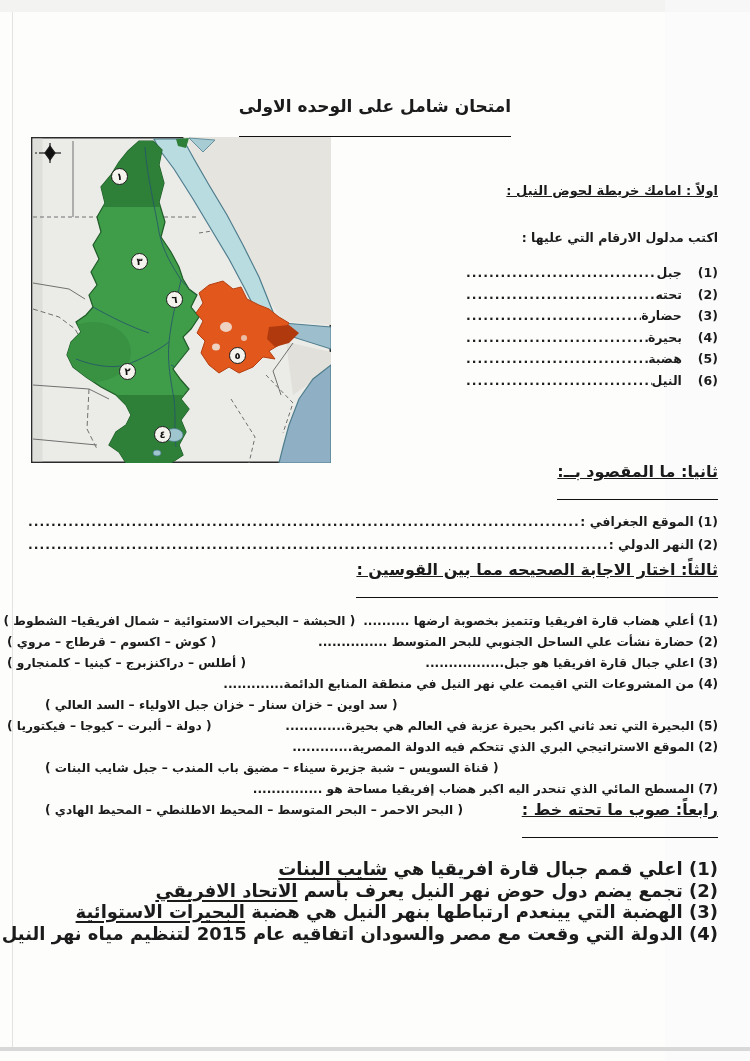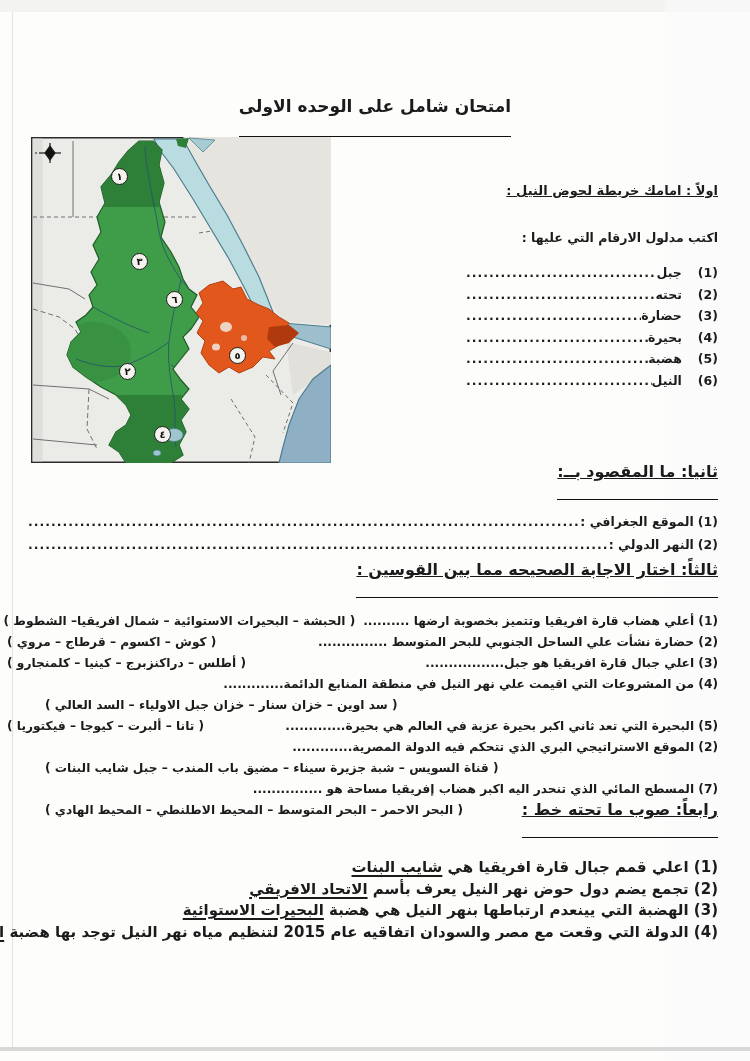--- a/index.html
+++ b/index.html
@@ -39,21 +39,21 @@
   
   .sec3{position:absolute;right:32px;left:7px;top:548px;direction:rtl;margin-top:12px;}
   .sec3 .rows{margin-top:16px;font-size:12.2px;}
   .qrow{display:flex;direction:rtl;justify-content:space-between;align-items:baseline;
         height:21px;white-space:nowrap;}
   .qrow .opts{margin-right:8px;text-align:center;}
   .optline{height:21px;direction:rtl;text-align:left;padding-left:38px;white-space:nowrap;font-size:12.2px;}
 
   
   .sec4{position:absolute;right:32px;left:24px;top:800px;direction:rtl;}
-  .sec4 .rows{margin-top:20px;font-size:15px;}
+  .sec4 .rows{margin-top:20px;font-size:18px;}
   .sec4 .row{height:21.5px;white-space:nowrap;text-align:right;}
   .uline{text-decoration:underline;text-underline-offset:3px;text-decoration-thickness:1.5px;}
 </style>
 </head>
 <body>
 
 <div class="page">
   <div class="scan-top"></div>
   <div class="scan-mid"></div>
   <div class="scan-left"></div>
@@ -220,21 +220,21 @@
       <div class="qrow">
         <span class="q">(3) اعلي جبال قارة افريقيا هو جبل.................</span>
         <span class="opts">( أطلس – دراكنزبرج – كينيا – كلمنجارو )</span>
       </div>
       <div class="qrow">
         <span class="q">(4) من المشروعات التي اقيمت علي نهر النيل في منطقة المنابع الدائمة.............</span>
       </div>
       <div class="optline">( سد اوين – خزان سنار – خزان جبل الاولياء – السد العالي )</div>
       <div class="qrow">
         <span class="q">(5) البحيرة التي تعد ثاني اكبر بحيرة عزبة في العالم هي بحيرة.............</span>
-        <span class="opts">( تانا – ألبرت – كيوجا – فيكتوريا )</span>
+        <span class="opts">( دولة – ألبرت – كيوجا – فيكتوريا )</span>
       </div>
       <div class="qrow">
         <span class="q">(2) الموقع الاستراتيجي البري الذي تتحكم فيه الدولة المصرية.............</span>
       </div>
       <div class="optline">( قناة السويس – شبة جزيرة سيناء – مضيق باب المندب – جبل شايب البنات )</div>
       <div class="qrow">
         <span class="q">(7) المسطح المائي الذي تنحدر اليه اكبر هضاب إفريقيا مساحة هو ...............</span>
       </div>
       <div class="optline">( البحر الاحمر – البحر المتوسط – المحيط الاطلنطي – المحيط الهادي )</div>
     </div>

